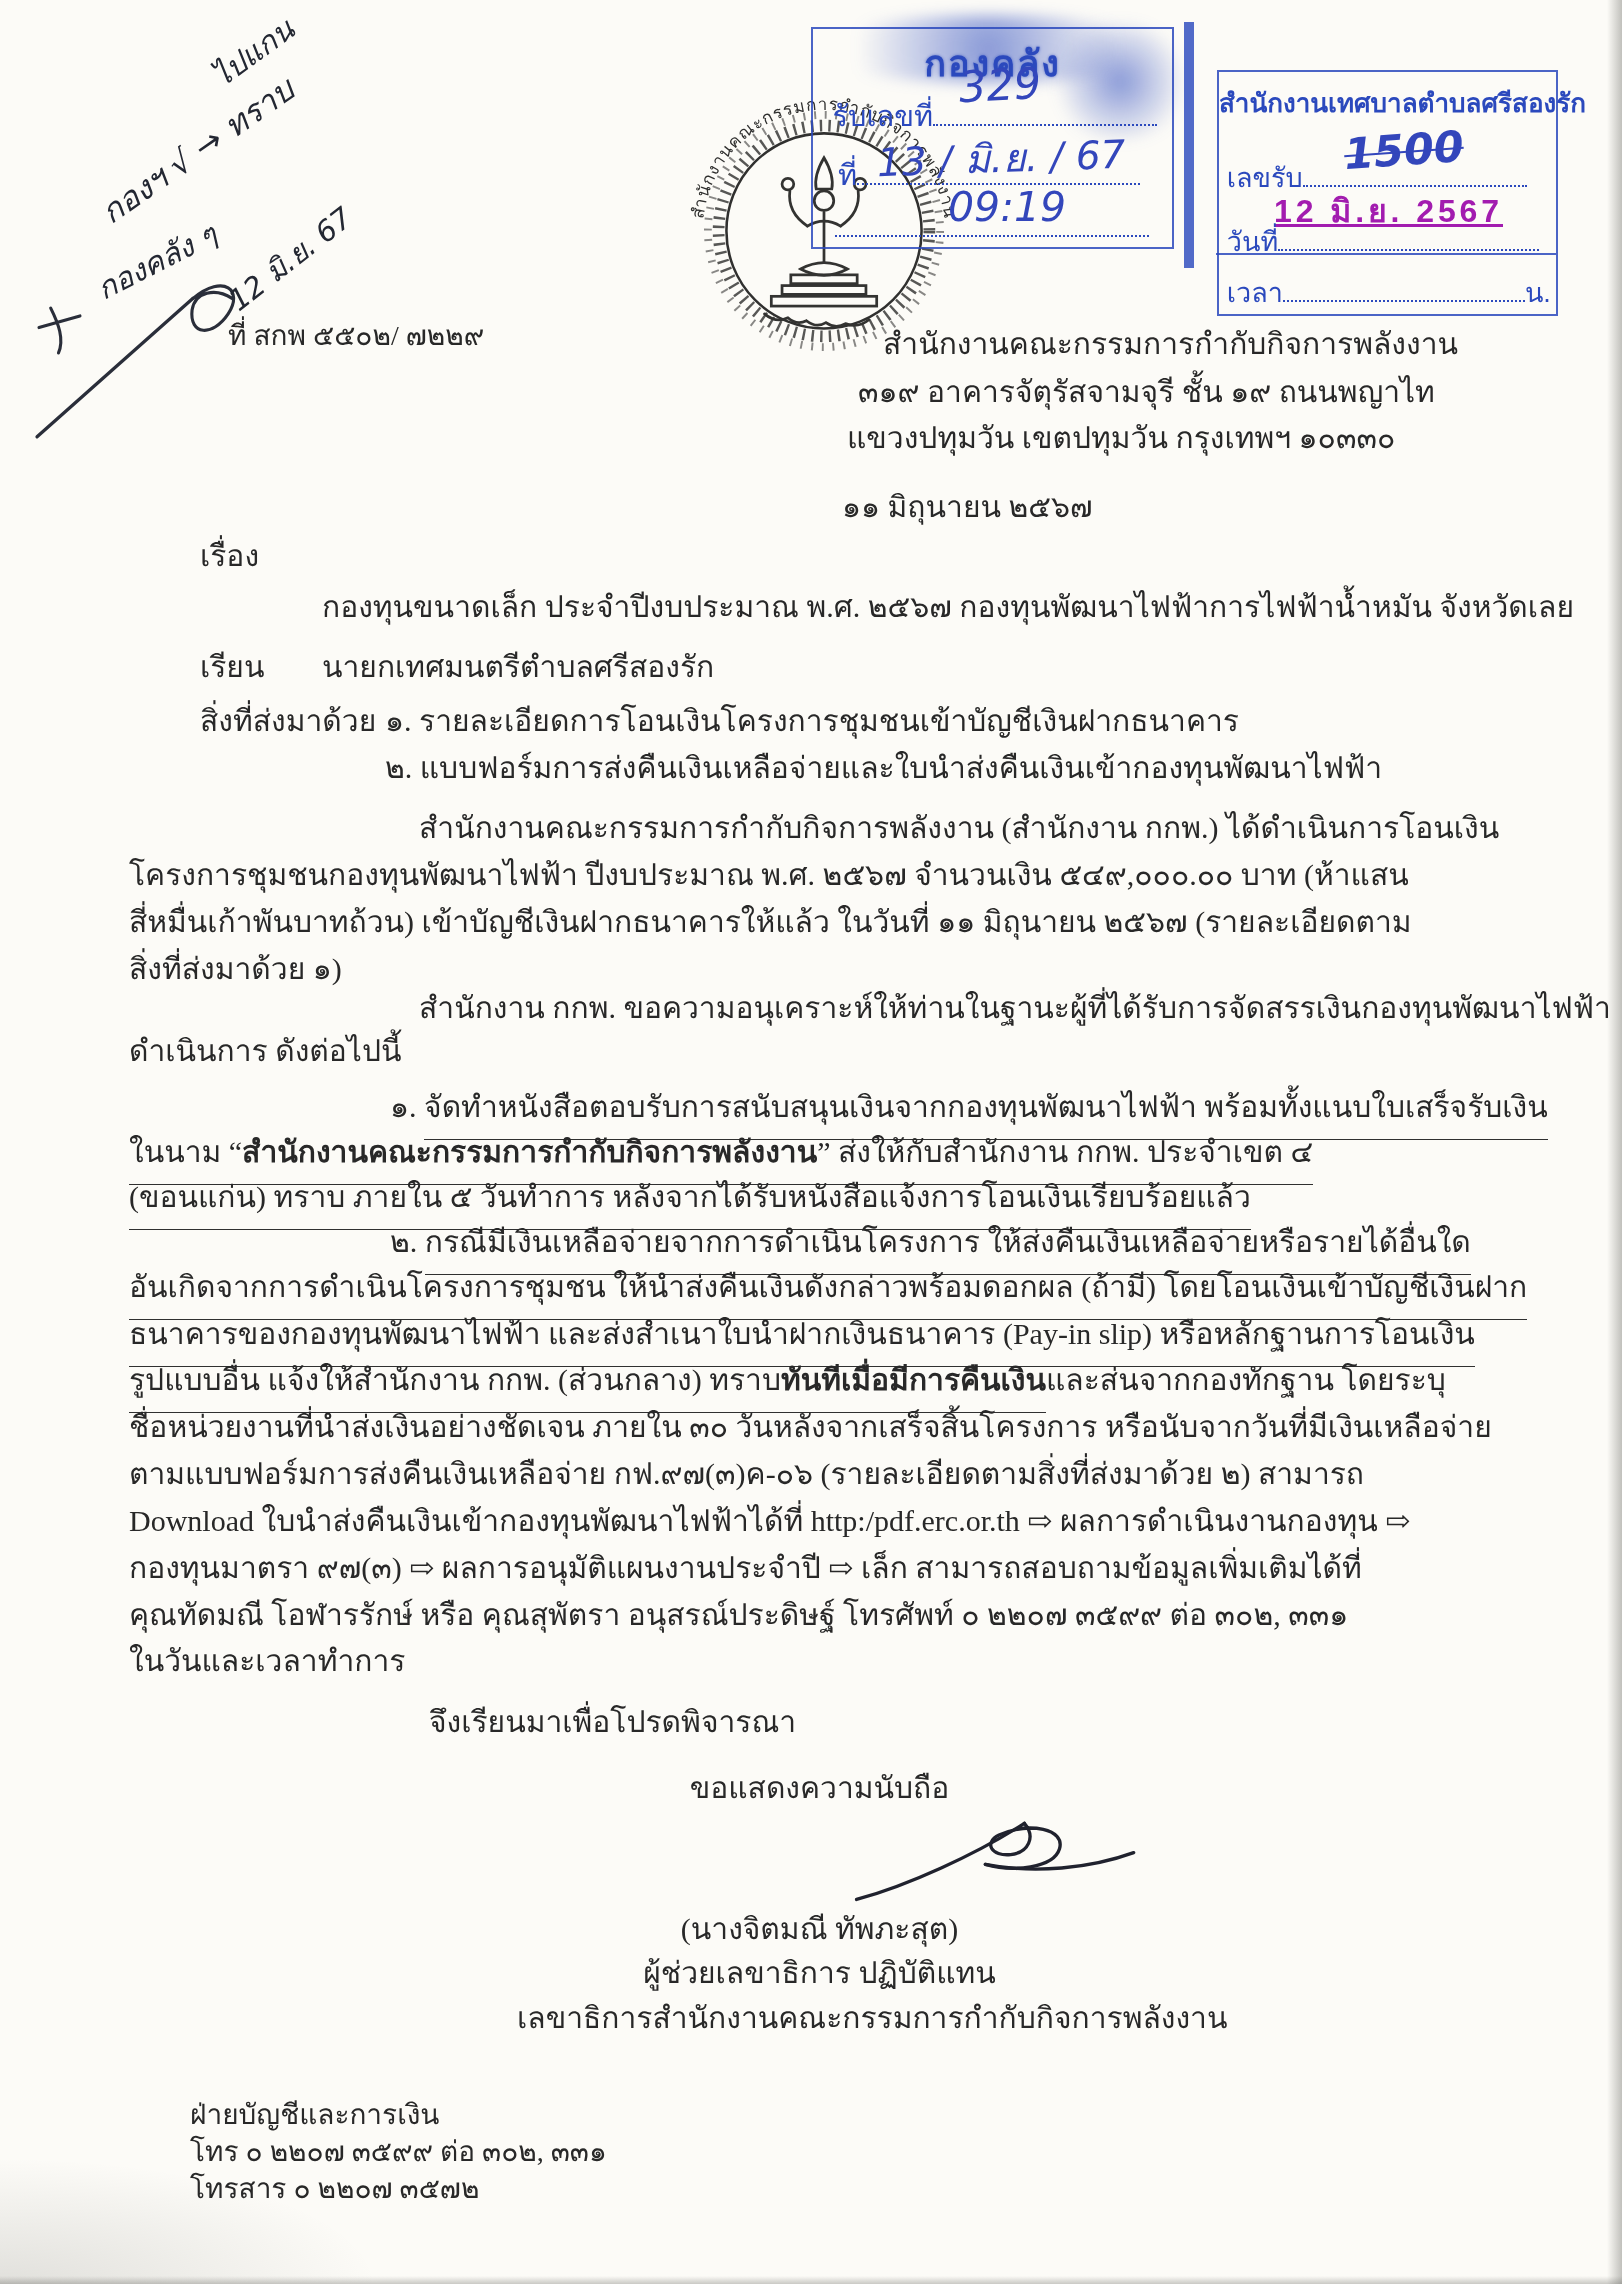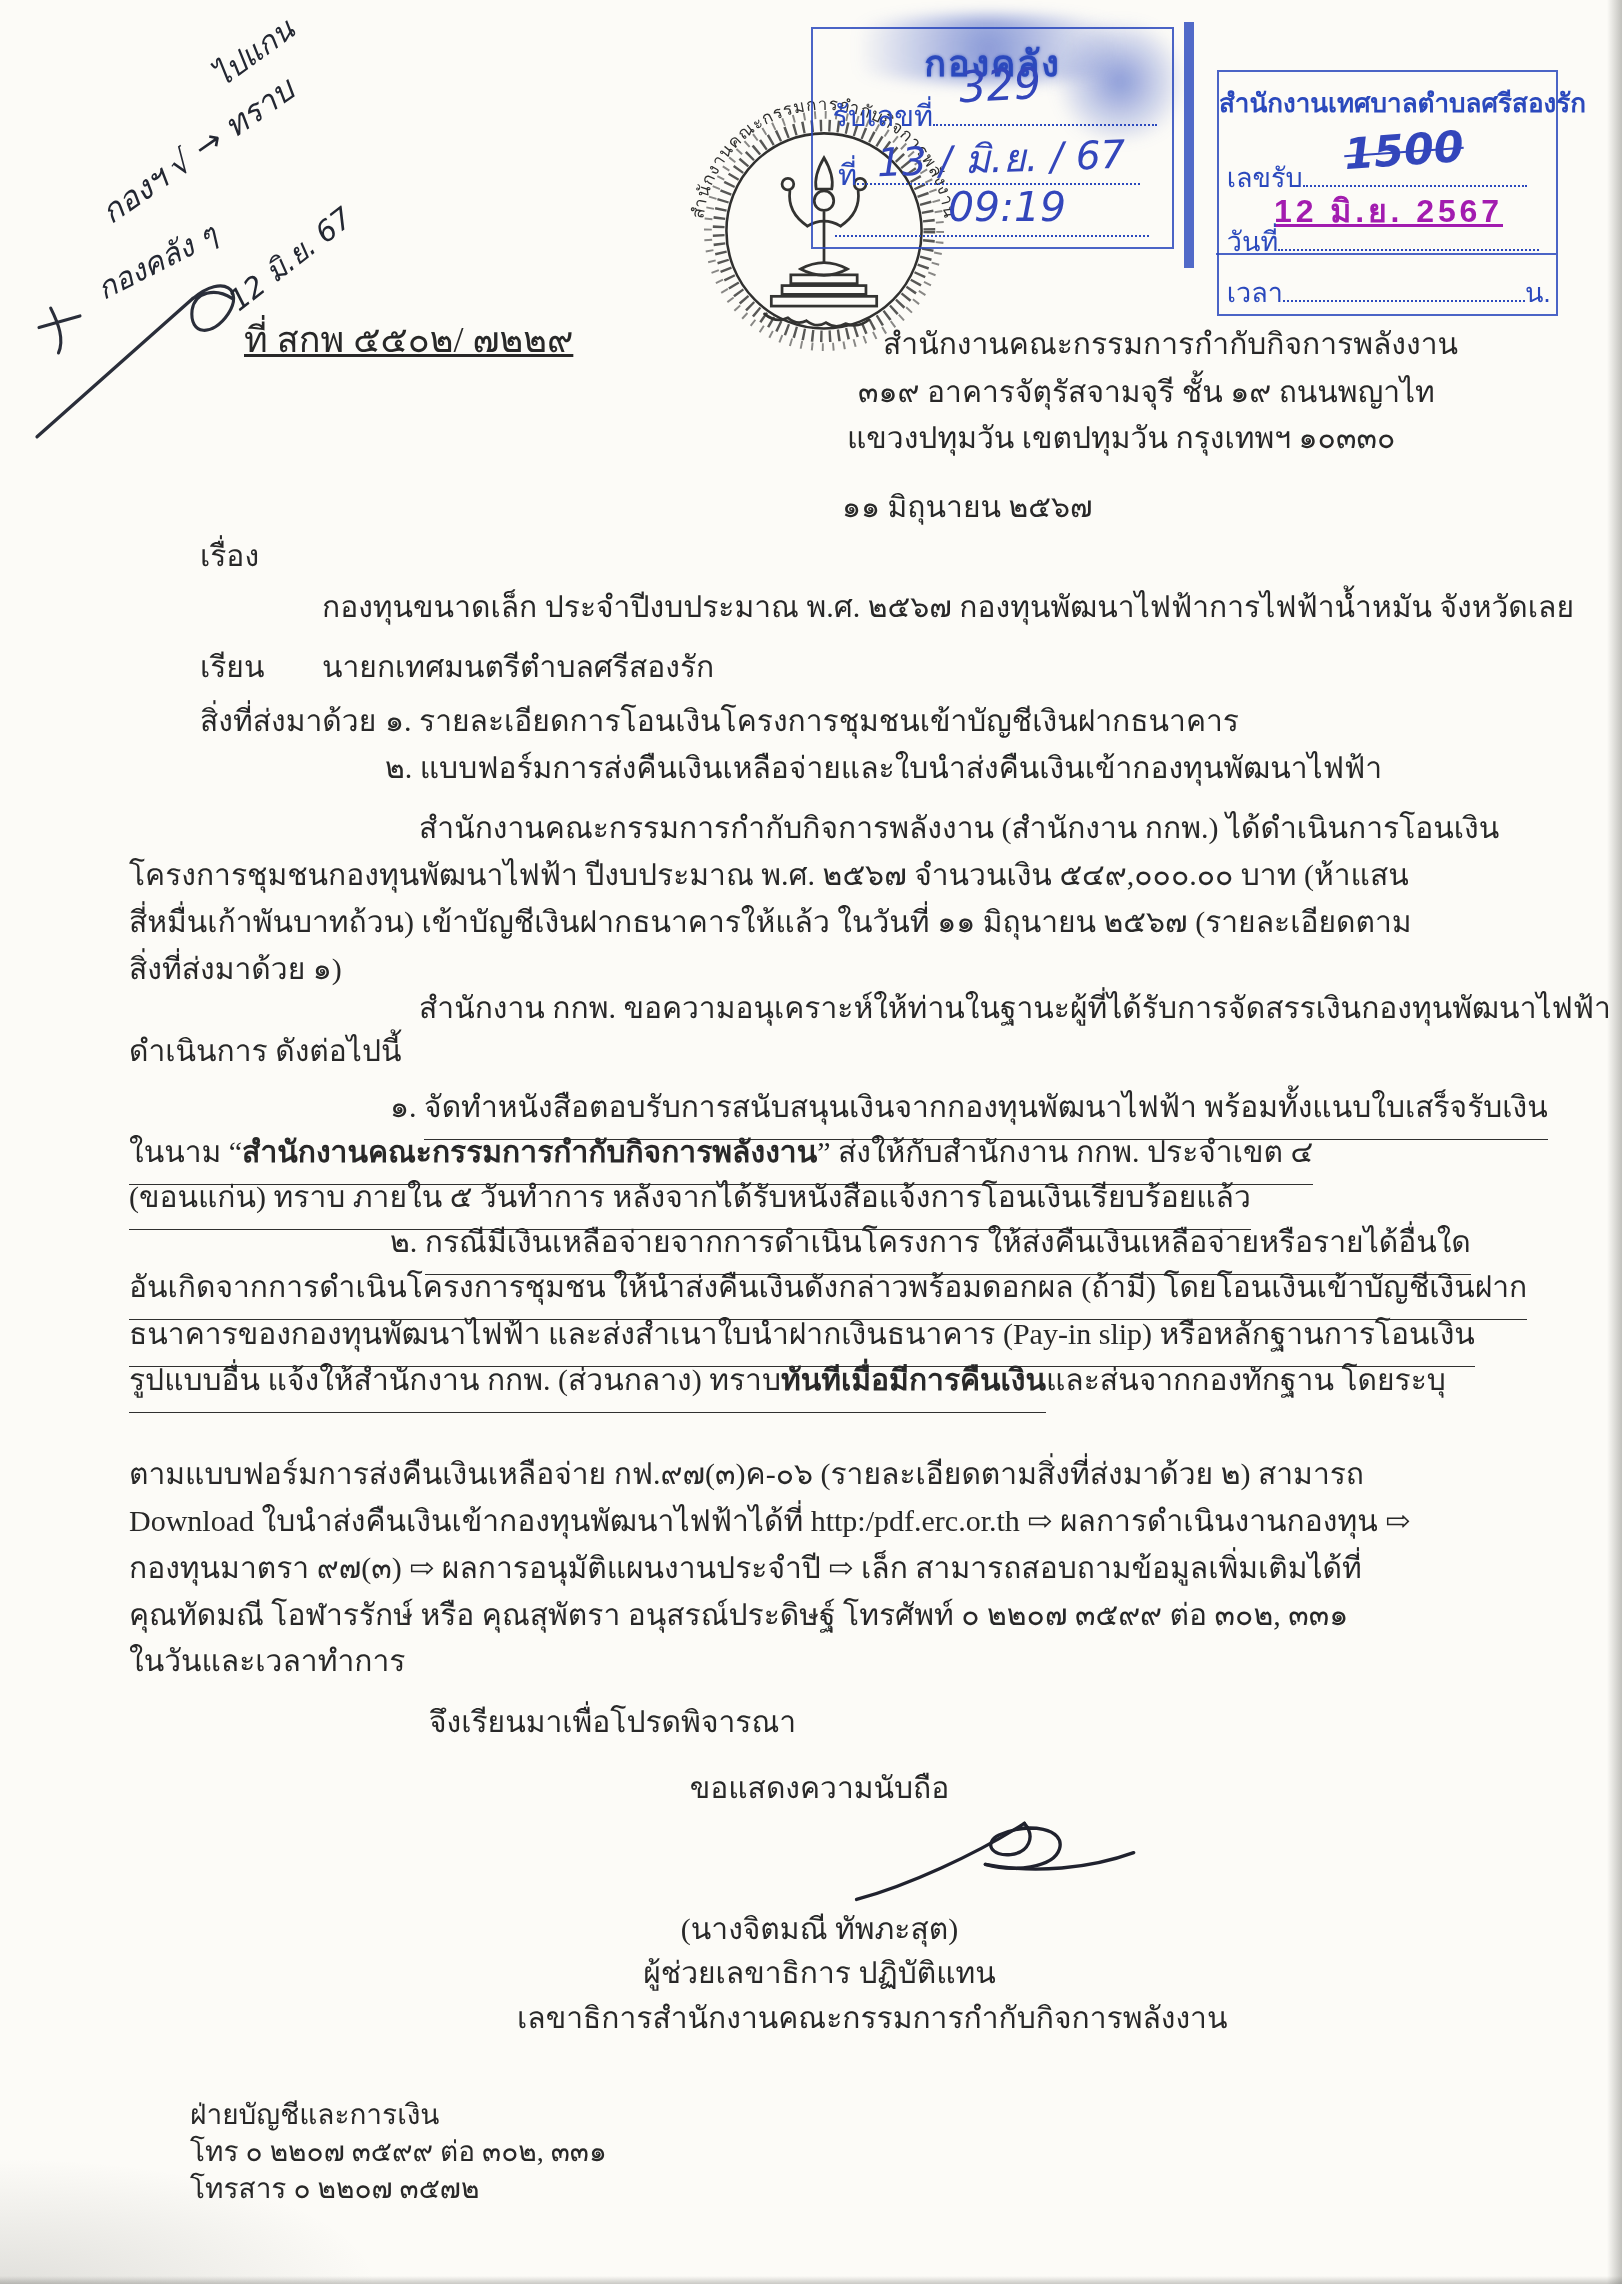--- a/index.html
+++ b/index.html
@@ -99,21 +99,21 @@
     <div class="stampline b" style="left:55px;top:113px;font-size:32px;letter-spacing:3.9px;color:#a21caf;text-decoration:underline;">12 มิ.ย. 2567</div>
     <div class="stampline" style="left:7.8px;top:148px;font-size:27px;">
       <span>วันที่</span><span class="dots" style="width:261px"></span>
     </div>
     <div style="position:absolute;left:-2.9px;top:181px;width:340px;border-top:2.9px solid rgba(43,73,189,.85);"></div>
     <div class="stampline" style="left:7.8px;top:199px;font-size:27px;">
       <span>เวลา</span><span class="dots" style="width:242px"></span><span>น.</span>
     </div>
   </div>
 
-  <div class="t" style="left:244px;top:318px;font-size:36px;text-decoration:underline;">ที่ สกพ ๕๕๐๒/ ๗๒๒๙</div>
+  <div class="t" style="left:228px;top:318px;font-size:28px;">ที่ สกพ ๕๕๐๒/ ๗๒๒๙</div>
   <div class="t" style="left:883px;top:325px;">สำนักงานคณะกรรมการกำกับกิจการพลังงาน</div>
   <div class="t" style="left:858px;top:373px;">๓๑๙ อาคารจัตุรัสจามจุรี ชั้น ๑๙ ถนนพญาไท</div>
   <div class="t" style="left:847px;top:419px;">แขวงปทุมวัน เขตปทุมวัน กรุงเทพฯ ๑๐๓๓๐</div>
   <div class="t" style="left:842px;top:488px;">๑๑ มิถุนายน ๒๕๖๗</div>
 
   <div class="t" style="left:200px;top:537px;">เรื่อง</div>
   <div class="t" style="left:322px;top:588px;">กองทุนขนาดเล็ก ประจำปีงบประมาณ พ.ศ. ๒๕๖๗ กองทุนพัฒนาไฟฟ้าการไฟฟ้าน้ำหมัน จังหวัดเลย</div>
   <div class="t" style="left:200px;top:648px;">เรียน</div>
   <div class="t" style="left:322px;top:648px;">นายกเทศมนตรีตำบลศรีสองรัก</div>
   <div class="t" style="left:200px;top:702px;">สิ่งที่ส่งมาด้วย</div>
@@ -143,20 +143,21 @@
   </div>
   <div class="t" style="left:129px;top:1268px;">
     <span class="u">อันเกิดจากการดำเนินโครงการชุมชน ให้นำส่งคืนเงินดังกล่าวพร้อมดอกผล (ถ้ามี) โดยโอนเงินเข้าบัญชีเงินฝาก</span>
   </div>
   <div class="t" style="left:129px;top:1315px;">
     <span class="u">ธนาคารของกองทุนพัฒนาไฟฟ้า และส่งสำเนาใบนำฝากเงินธนาคาร (Pay-in slip) หรือหลักฐานการโอนเงิน</span>
   </div>
   <div class="t" style="left:129px;top:1361px;">
     <span class="u">รูปแบบอื่น แจ้งให้สำนักงาน กกพ. (ส่วนกลาง) ทราบ</span><span class="u b">ทันทีเมื่อมีการคืนเงิน</span><span>และส่นจากกองทักฐาน โดยระบุ</span>
   </div>
+  <div class="t" style="left:129px;top:1408px;">ชื่อหน่วยงานที่นำส่งเงินอย่างชัดเจน ภายใน ๓๐ วันหลังจากเสร็จสิ้นโครงการ หรือนับจากวันที่มีเงินเหลือจ่าย</div>
   <div class="t" style="left:129px;top:1455px;">ตามแบบฟอร์มการส่งคืนเงินเหลือจ่าย กฟ.๙๗(๓)ค-๐๖ (รายละเอียดตามสิ่งที่ส่งมาด้วย ๒) สามารถ</div>
   <div class="t" style="left:129px;top:1502px;">Download ใบนำส่งคืนเงินเข้ากองทุนพัฒนาไฟฟ้าได้ที่ http:/pdf.erc.or.th ⇨ ผลการดำเนินงานกองทุน ⇨</div>
   <div class="t" style="left:129px;top:1549px;">กองทุนมาตรา ๙๗(๓) ⇨ ผลการอนุมัติแผนงานประจำปี ⇨ เล็ก สามารถสอบถามข้อมูลเพิ่มเติมได้ที่</div>
   <div class="t" style="left:129px;top:1596px;">คุณทัดมณี โอฬารรักษ์ หรือ คุณสุพัตรา อนุสรณ์ประดิษฐ์ โทรศัพท์ ๐ ๒๒๐๗ ๓๕๙๙ ต่อ ๓๐๒, ๓๓๑</div>
   <div class="t" style="left:129px;top:1642px;">ในวันและเวลาทำการ</div>
 
   <div class="t" style="left:429px;top:1703px;">จึงเรียนมาเพื่อโปรดพิจารณา</div>
 
   <div class="t center" style="left:517px;top:1769px;width:605px;">ขอแสดงความนับถือ</div>
   <svg style="left:839px;top:1794px;" width="322" height="127" viewBox="0 0 330 130">

